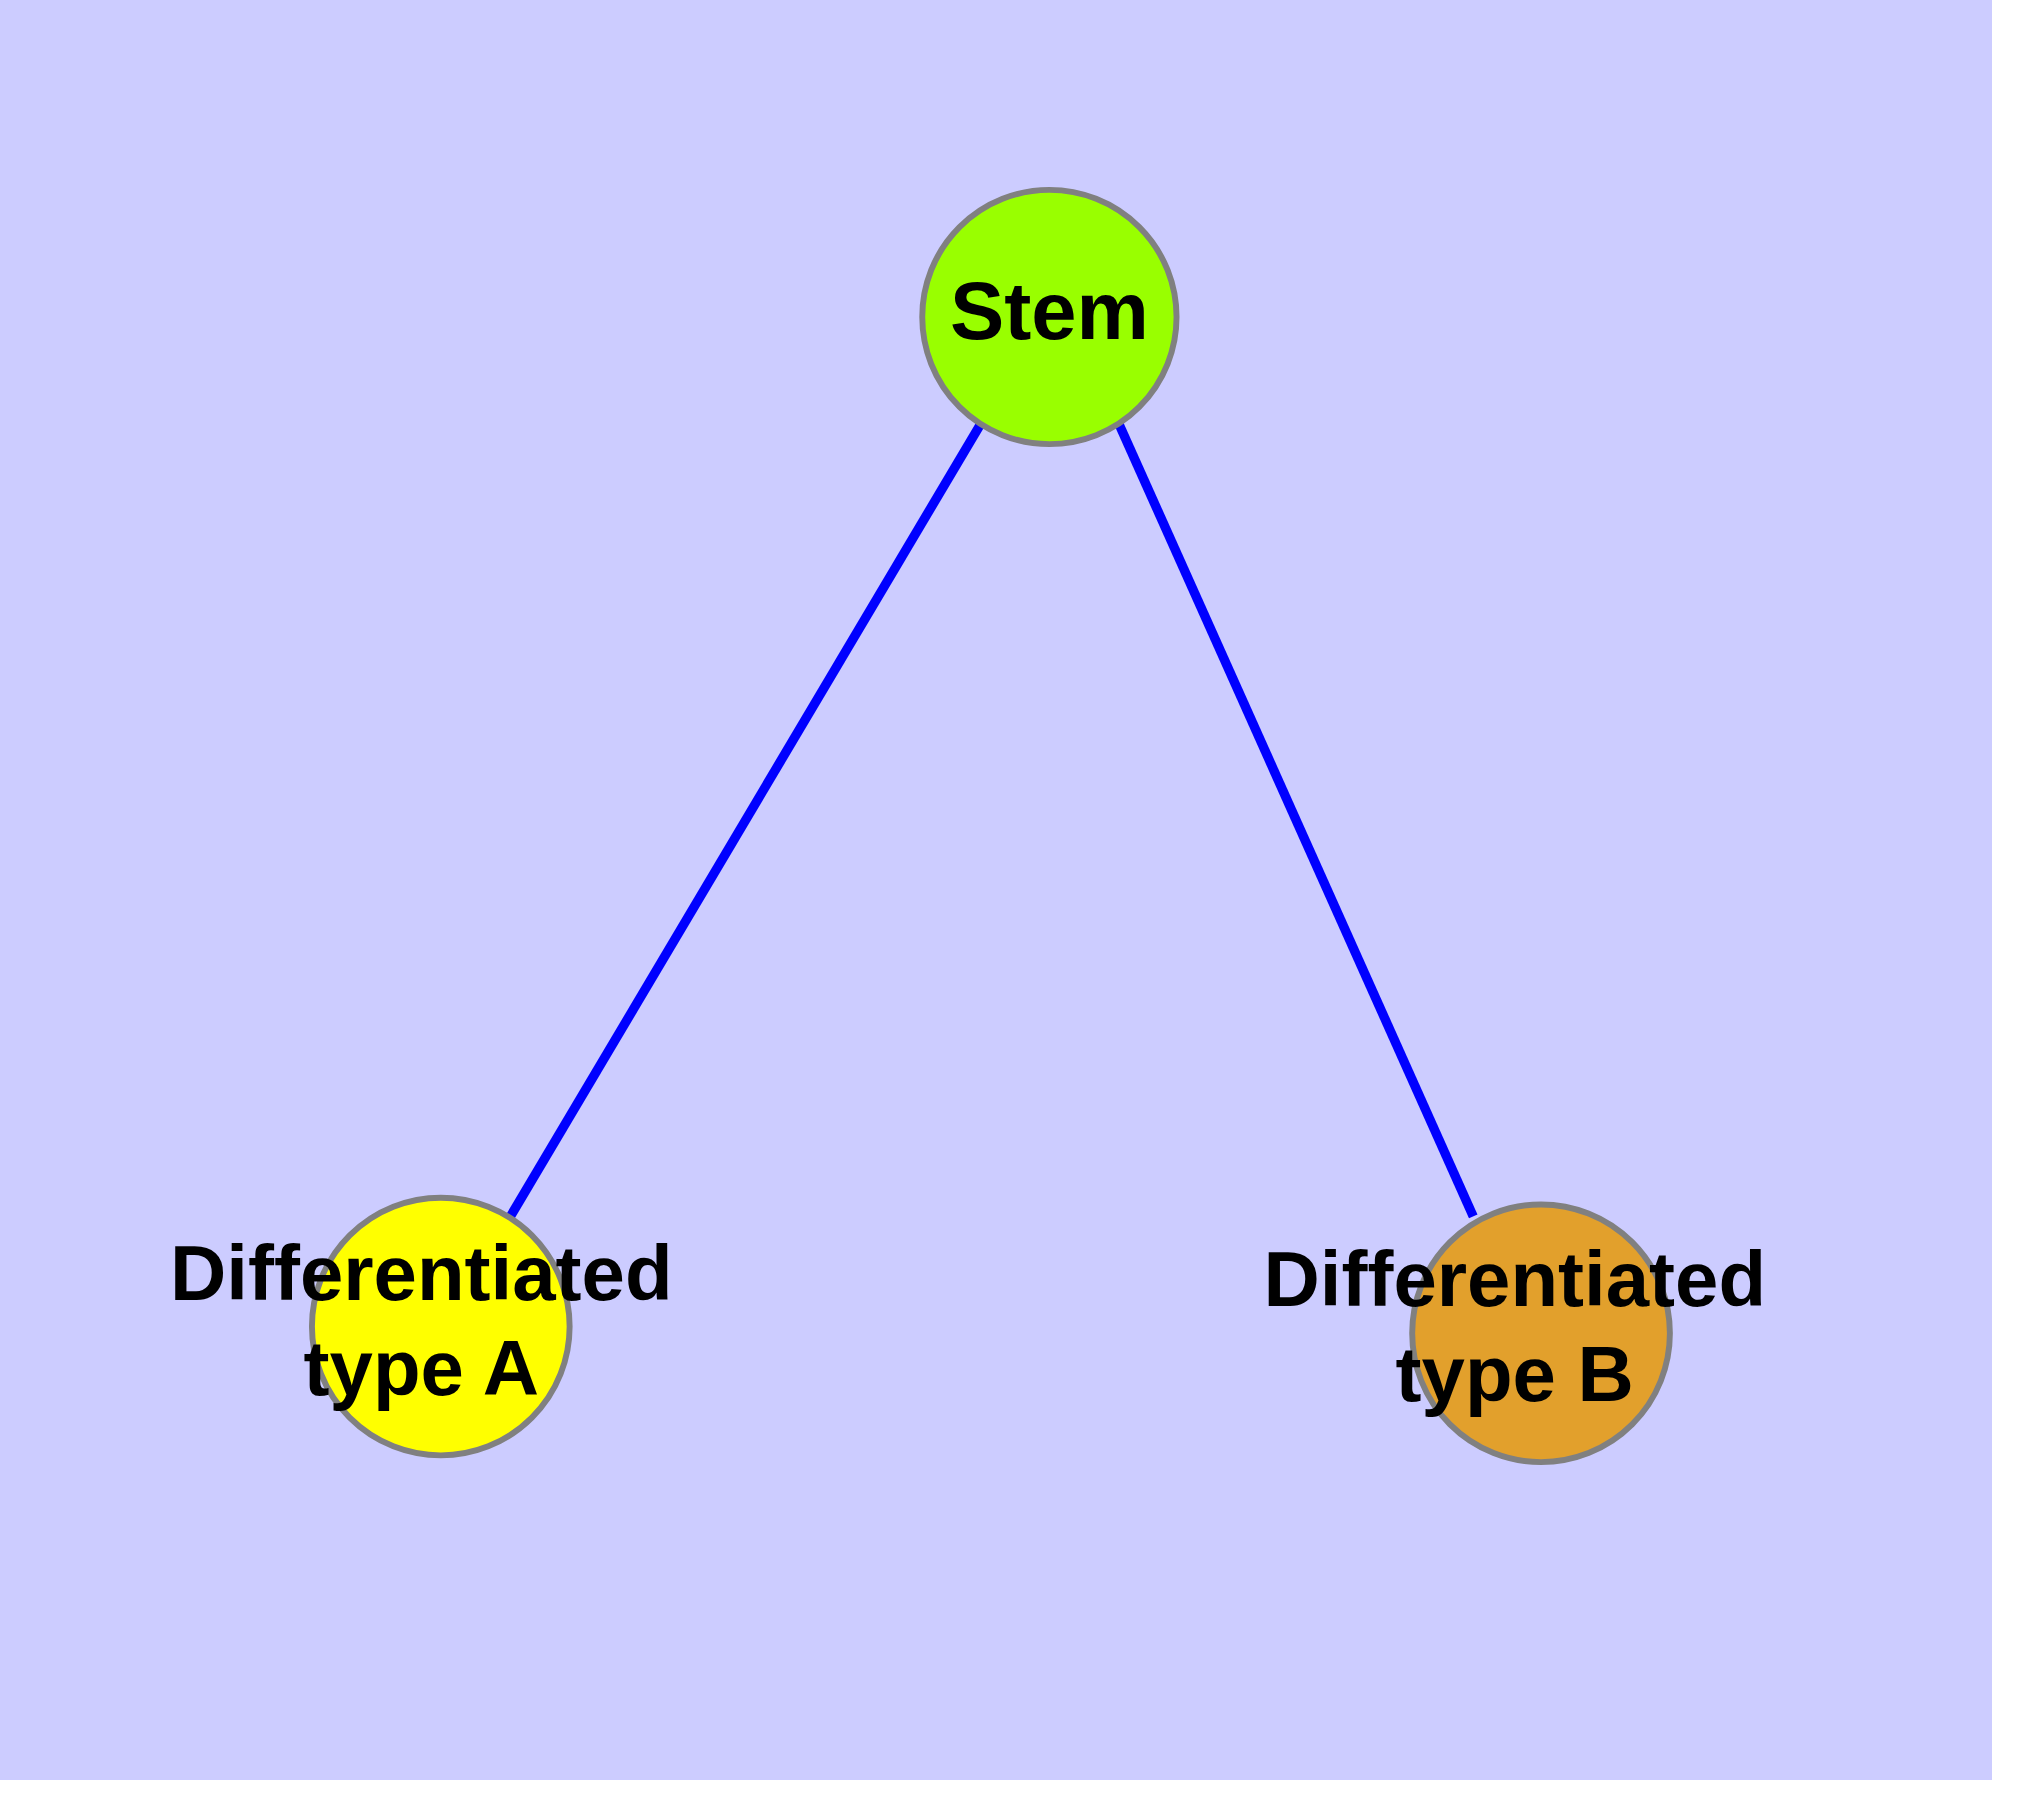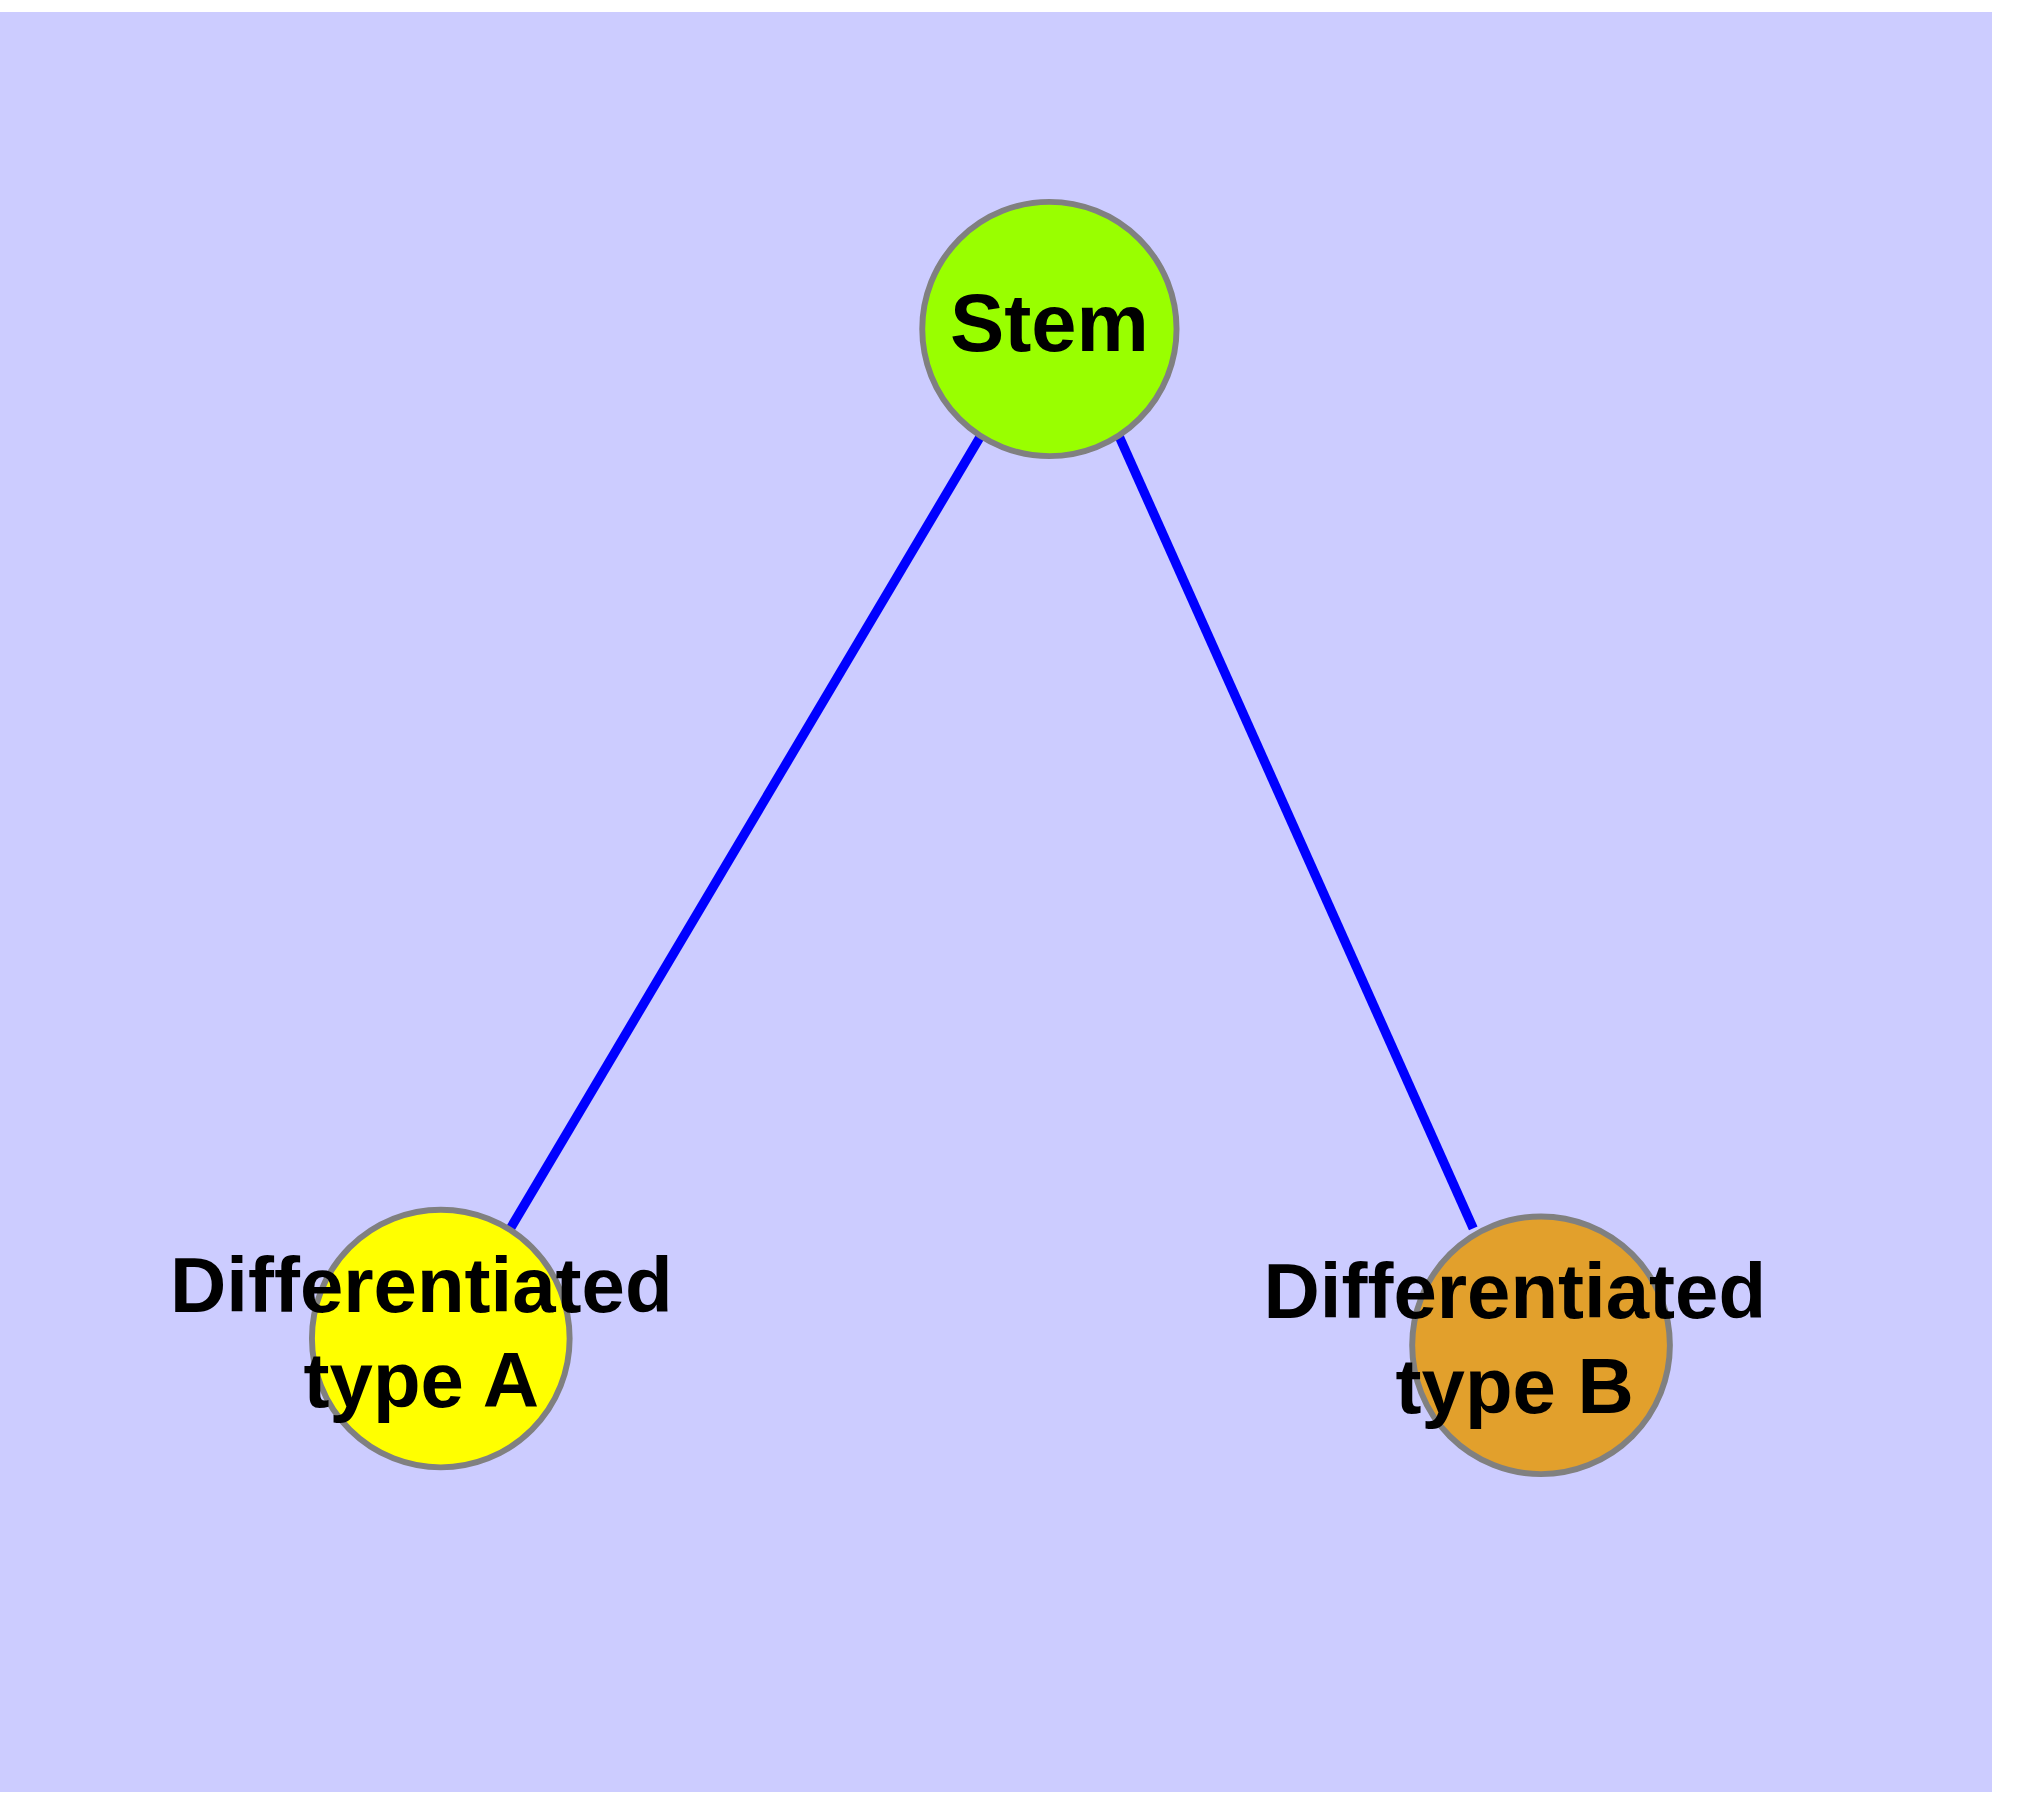--- a/index.html
+++ b/index.html
@@ -11,21 +11,21 @@
     position: relative;
     width: 2021px;
     height: 1812px;
     background: #ffffff;
     overflow: hidden;
     font-family: "Liberation Sans", sans-serif;
   }
   #canvas {
     position: absolute;
     left: 0;
-    top: 12px;
+    top: 0;
     width: 1992px;
     height: 1780px;
     background: #ccccff;
   }
   #graph-svg {
     position: absolute;
     left: 0;
     top: 0;
     width: 1992px;
     height: 1780px;

